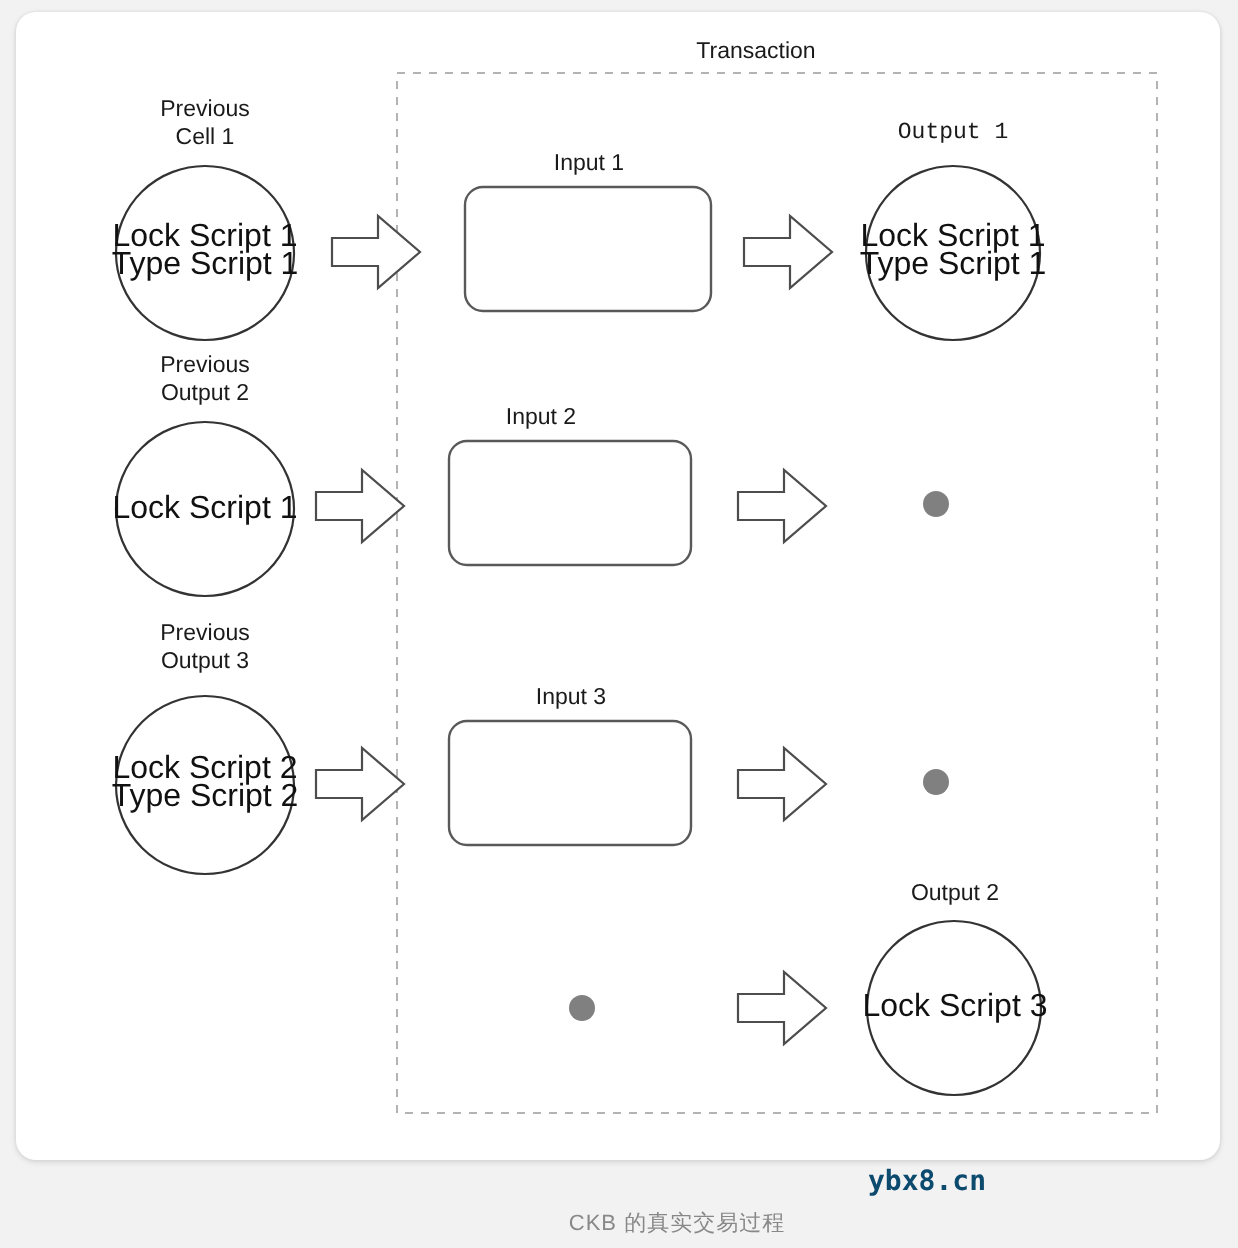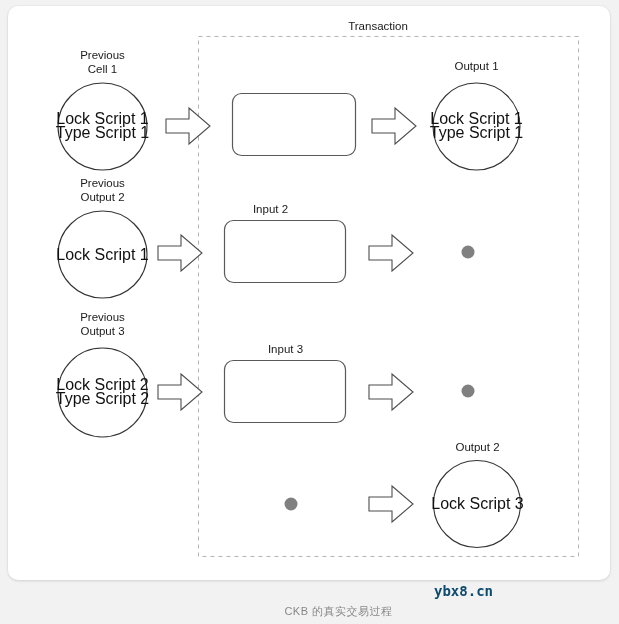--- a/index.html
+++ b/index.html
@@ -152,22 +152,23 @@
 
   <div class="label two-line" style="left:42px; top:48px; width:121px;">
     <div>Previous</div>
     <div>Cell 1</div>
   </div>
   <div class="node-text" style="left:42px; top:112px; width:121px;">
     <div>Lock Script 1</div>
     <div>Type Script 1</div>
   </div>
 
-
-  <div class="label" style="left:416px; top:60px; width:121px;">Output 1</div>
+  <div class="label" style="left:234px; top:76px; width:121px;">Input 1</div>
+
+  <div class="label" style="left:416px; top:60px; width:121px;font-family:Liberation Mono, monospace;">Output 1</div>
   <div class="node-text" style="left:416px; top:112px; width:121px;">
     <div>Lock Script 1</div>
     <div>Type Script 1</div>
   </div>
 
   <div class="label two-line" style="left:42px; top:176px; width:121px;">
     <div>Previous</div>
     <div>Output 2</div>
   </div>
   <div class="node-text" style="left:42px; top:248px; width:121px;">

